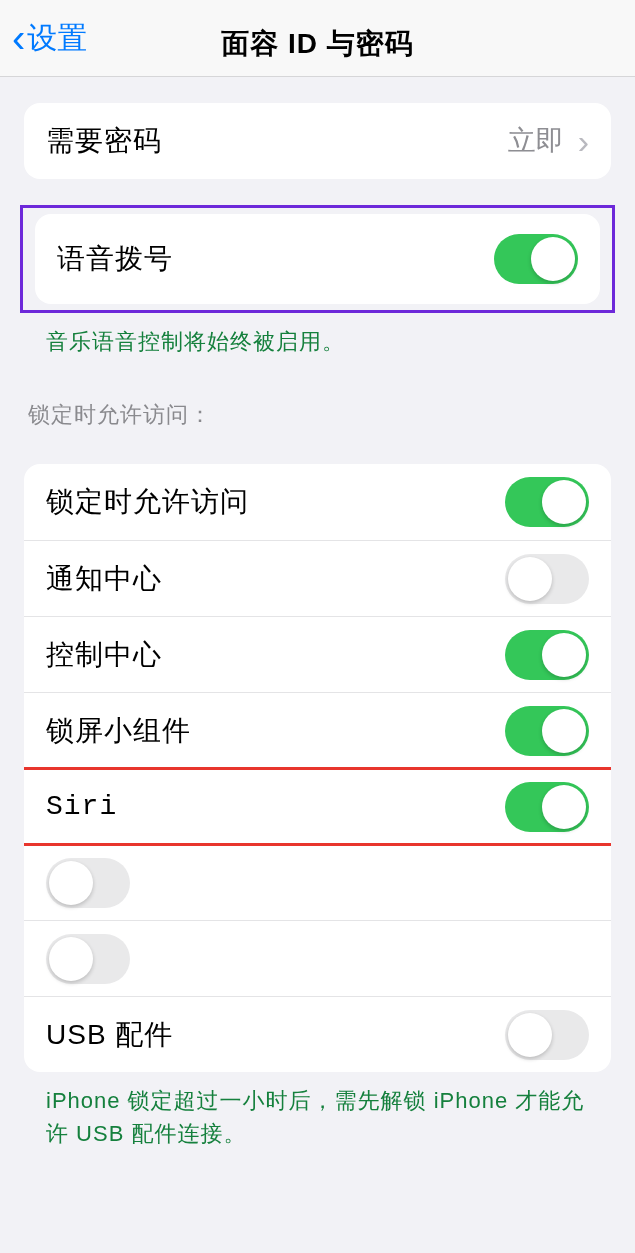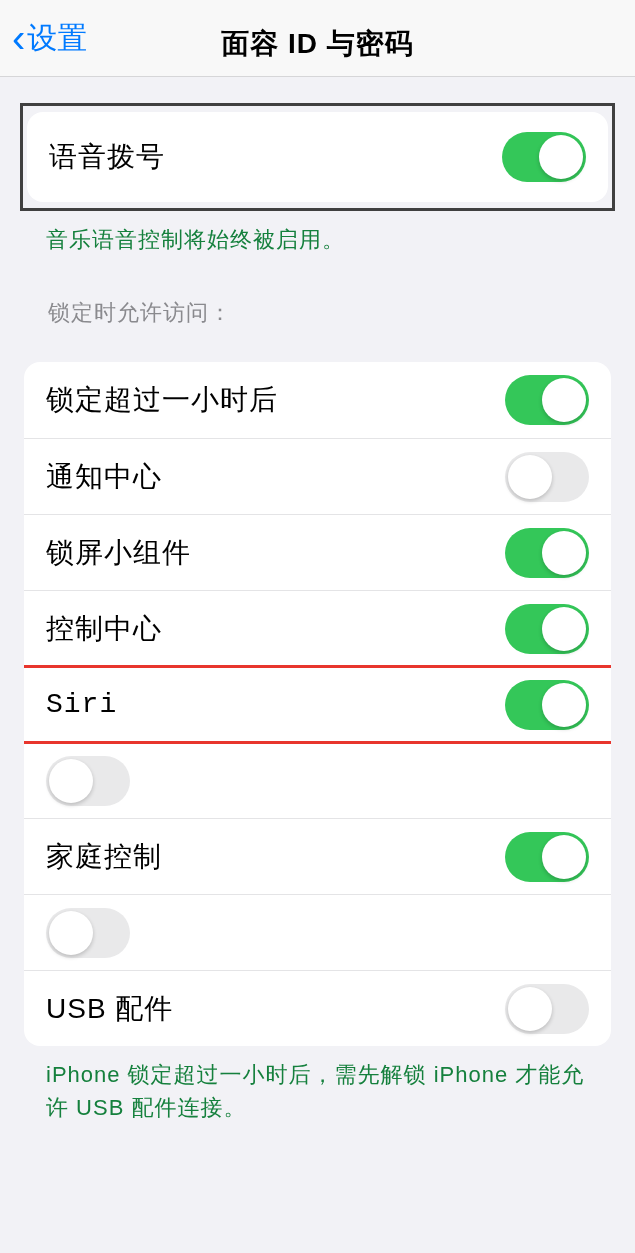--- a/index.html
+++ b/index.html
@@ -77,21 +77,21 @@
     .footer-note {
       font-size: 22px;
       color: #15803d;
       padding: 12px 46px 0;
       letter-spacing: 1px;
       line-height: 1.5;
     }
     .section-header {
       font-size: 22px;
       color: #8a8a8e;
-      padding: 42px 48px 8px;
+      padding: 42px 28px 8px;
       letter-spacing: 1px;
     }
     .toggle {
       width: 84px;
       height: 50px;
       border-radius: 25px;
       position: relative;
       cursor: pointer;
     }
     .toggle.on { background: #34c759; }
@@ -101,98 +101,101 @@
       width: 44px;
       height: 44px;
       background: #fff;
       border-radius: 50%;
       top: 3px;
       box-shadow: 0 2px 4px rgba(0,0,0,0.2);
     }
     .toggle.on .knob { right: 3px; }
     .toggle.off .knob { left: 3px; }
     .highlight-box {
-      border: 3px solid #404040;
+      border: 3px solid #6d28d9;
       margin: 26px 20px 0;
-      padding: 0 4px;
+      padding: 0 12px;
     }
     .highlight-box .group { margin: 6px 0; }
   </style>
 </head>
 <body>
 
 <div class="navbar">
   <div class="back-btn">
     <span class="back-chevron">‹</span>
     <span>设置</span>
   </div>
   <div class="nav-title">面容 ID 与密码</div>
 </div>
 
 <div class="content">
 
+  <div class="group">
+    <div class="row">
+      <span class="label">需要密码</span>
+      <span class="detail">
+        <span>立即</span>
+        <span class="chev">›</span>
+      </span>
+    </div>
+  </div>
 
   <div class="highlight-box">
     <div class="group">
       <div class="row" style="height:90px;">
         <span class="label">语音拨号</span>
         <div class="toggle on">
             <div class="knob"></div>
           </div>
       </div>
     </div>
   </div>
   <div class="footer-note">音乐语音控制将始终被启用。</div>
 
   <div class="section-header">锁定时允许访问：</div>
 
   <div class="group" id="lock-access-group">
       <div class="row">
-        <span class="label">锁定超过一小时后</span>
+        <span class="label">锁定时允许访问</span>
         <div class="toggle on">
           <div class="knob"></div>
         </div>
       </div>
       <div class="row">
         <span class="label">通知中心</span>
         <div class="toggle off">
           <div class="knob"></div>
         </div>
       </div>
       <div class="row">
+        <span class="label">控制中心</span>
+        <div class="toggle on">
+          <div class="knob"></div>
+        </div>
+      </div>
+      <div class="row">
         <span class="label">锁屏小组件</span>
-        <div class="toggle on">
-          <div class="knob"></div>
-        </div>
-      </div>
-      <div class="row">
-        <span class="label">控制中心</span>
         <div class="toggle on">
           <div class="knob"></div>
         </div>
       </div>
       <div class="row" style="position: relative; font-family: Liberation Mono, monospace;">
         <div style="position: absolute; inset: -2px -6px; border: 3px solid rgb(232, 53, 45); pointer-events: none;"></div>
         <span class="label">Siri</span>
         <div class="toggle on">
           <div class="knob"></div>
         </div>
       </div>
       <div class="row">
         <div class="toggle off">
           <div class="knob"></div>
         </div>
       </div>
       <div class="row">
-        <span class="label">家庭控制</span>
-        <div class="toggle on">
-          <div class="knob"></div>
-        </div>
-      </div>
-      <div class="row">
         <div class="toggle off">
           <div class="knob"></div>
         </div>
       </div>
       <div class="row">
         <span class="label">USB 配件</span>
         <div class="toggle off">
           <div class="knob"></div>
         </div>
       </div>

